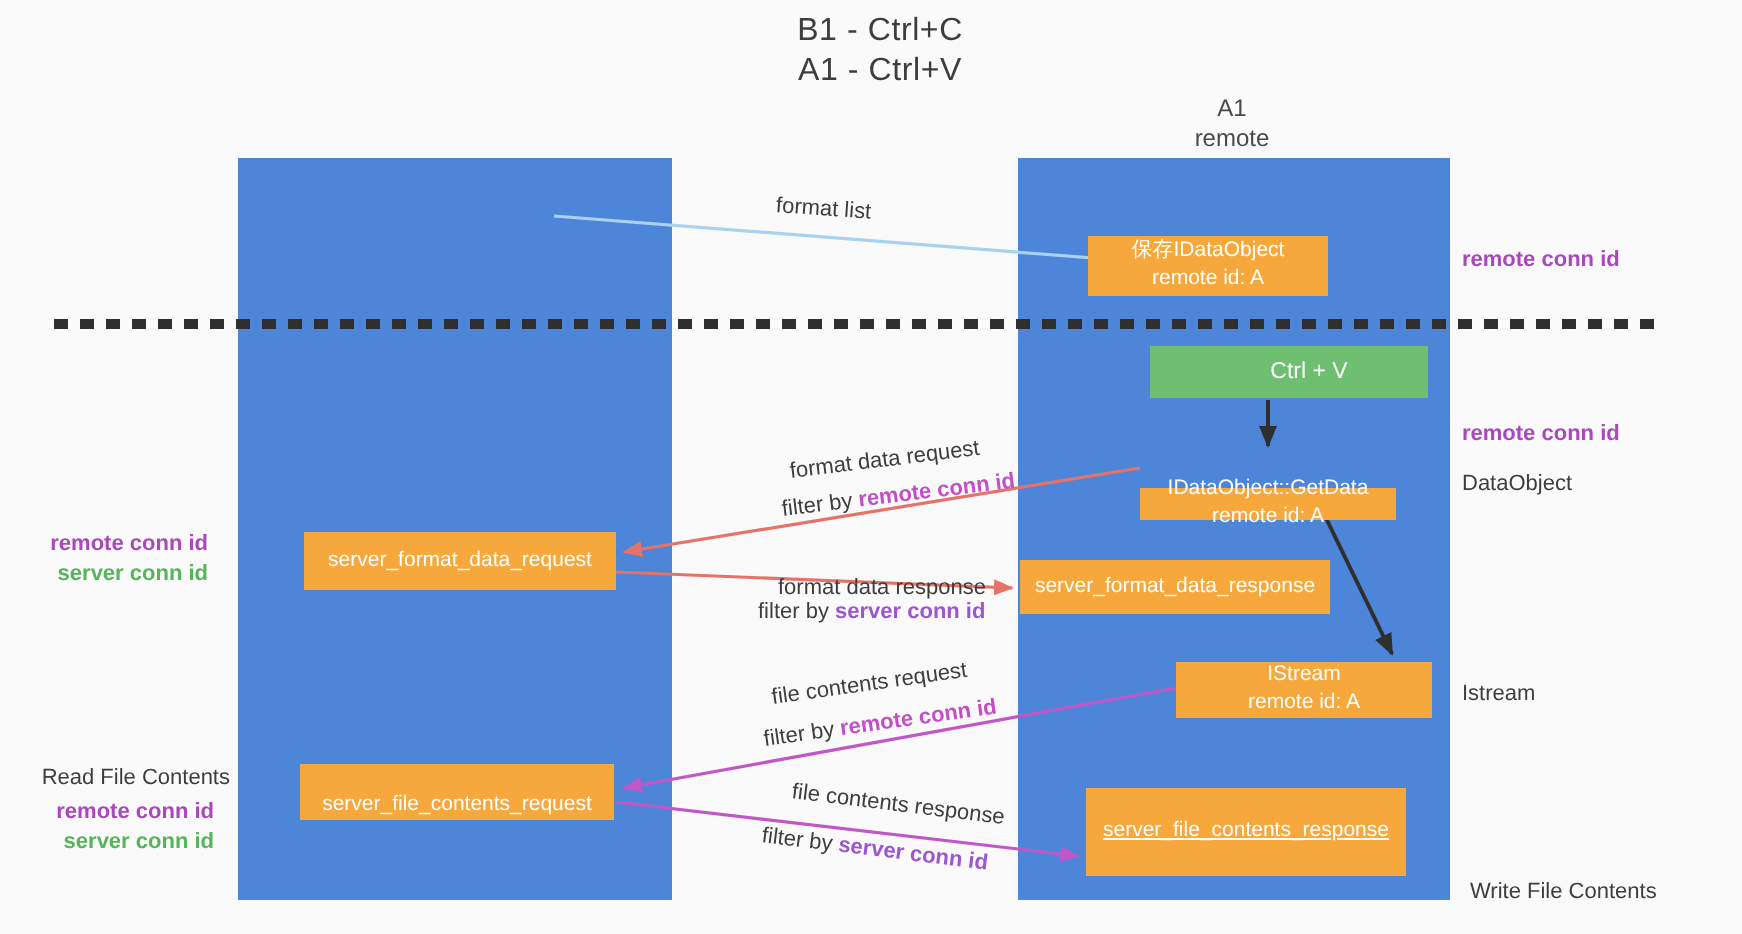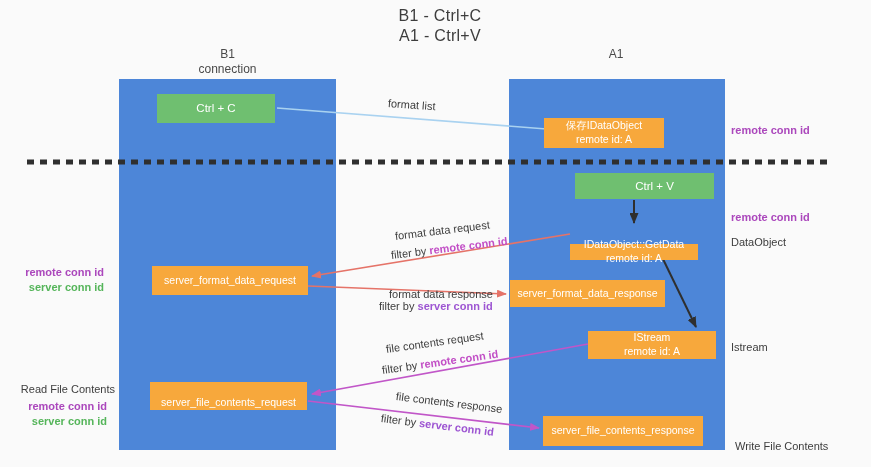--- a/index.html
+++ b/index.html
@@ -25,26 +25,23 @@
 </head>
 <body>
 
 <div class="canvas">
 
   <div class="title">
     <div>B1 - Ctrl+C</div>
     <div>A1 - Ctrl+V</div>
   </div>
 
-  <div class="lane-header" style="left:119px;width:217px;">
-    <div>B1</div>
-    <div>connection</div>
-  </div>
   <div class="lane-header" style="left:508px;width:216px;">
     <div>A1</div>
+    <div>remote</div>
   </div>
 
   <div class="lane" style="left:119px;width:217px;"></div>
   <div class="lane" style="left:509px;width:216px;"></div>
 
   <svg class="wires">
     <defs>
       <marker id="m-blue" markerUnits="userSpaceOnUse" markerWidth="10" markerHeight="8" refX="9" refY="4" orient="auto">
         <path d="M0,0 L10,4 L0,8 z" style="fill:var(--arrow-blue,#a9d2f0);"></path>
       </marker>
@@ -69,23 +66,20 @@
 
     <line x1="308" y1="286" x2="506" y2="294" style="stroke:var(--arrow-red,#e57368);" stroke-width="1.6" marker-end="url(#m-red)"></line>
 
     <line x1="662" y1="257" x2="696" y2="327" style="stroke:var(--arrow-black,#2f2f2f);" stroke-width="2" marker-end="url(#m-black)"></line>
 
     <line x1="588" y1="344" x2="312" y2="394" style="stroke:var(--arrow-magenta,#c156c8);" stroke-width="1.6" marker-end="url(#m-magenta)"></line>
 
     <line x1="308" y1="401" x2="539" y2="428" style="stroke:var(--arrow-magenta,#c156c8);" stroke-width="1.6" marker-end="url(#m-magenta)"></line>
   </svg>
 
-  <div class="box green" style="left:157px;top:94px;width:118px;height:29px;">
-    <div>Ctrl + C</div>
-  </div>
 
   <div class="box orange" style="left:544px;top:118px;width:120px;height:30px;">
     <div>保存IDataObject</div>
     <div>remote id: A</div>
   </div>
 
   <div class="box green" style="left:575px;top:173px;width:119px;height:26px;padding-left:20px;">
     <div>Ctrl + V</div>
   </div>
 
@@ -104,21 +98,21 @@
 
   <div class="box orange" style="left:588px;top:331px;width:128px;height:28px;">
     <div>IStream</div>
     <div>remote id: A</div>
   </div>
 
   <div class="box orange" style="left:150px;top:382px;width:157px;height:28px;justify-content:flex-end;">
     <div>server_file_contents_request</div>
   </div>
 
-  <div class="box orange" style="left:543px;top:416px;width:160px;height:30px;">
+  <div class="box orange" style="left:543px;top:394px;width:160px;height:44px;text-decoration:underline;">
     <div>server_file_contents_response</div>
   </div>
 
   <div class="edge-label" style="left:388px;top:97px;transform:rotate(4deg);">format list</div>
 
   <div class="edge-label" style="left:395px;top:230px;transform:rotate(-7deg);">format data request</div>
   <div class="edge-label" style="left:391px;top:249px;transform:rotate(-7deg);">
     <span>filter by </span><span class="fkey-remote">remote conn id</span>
   </div>
 

